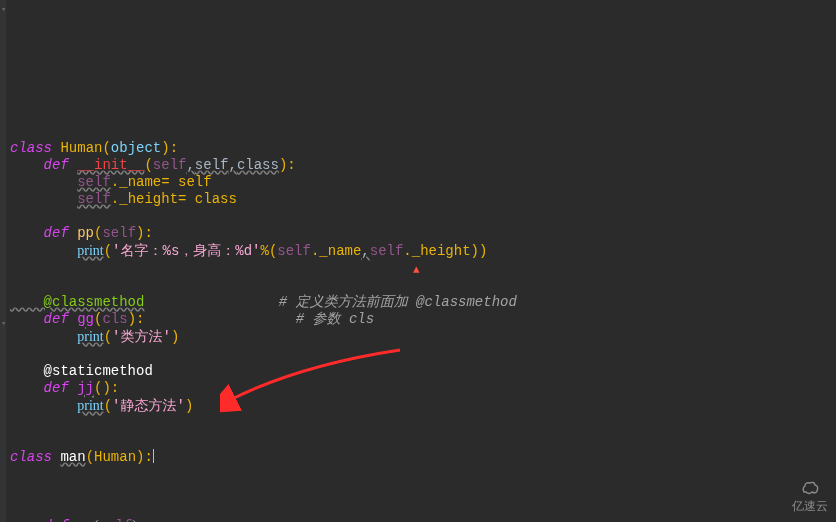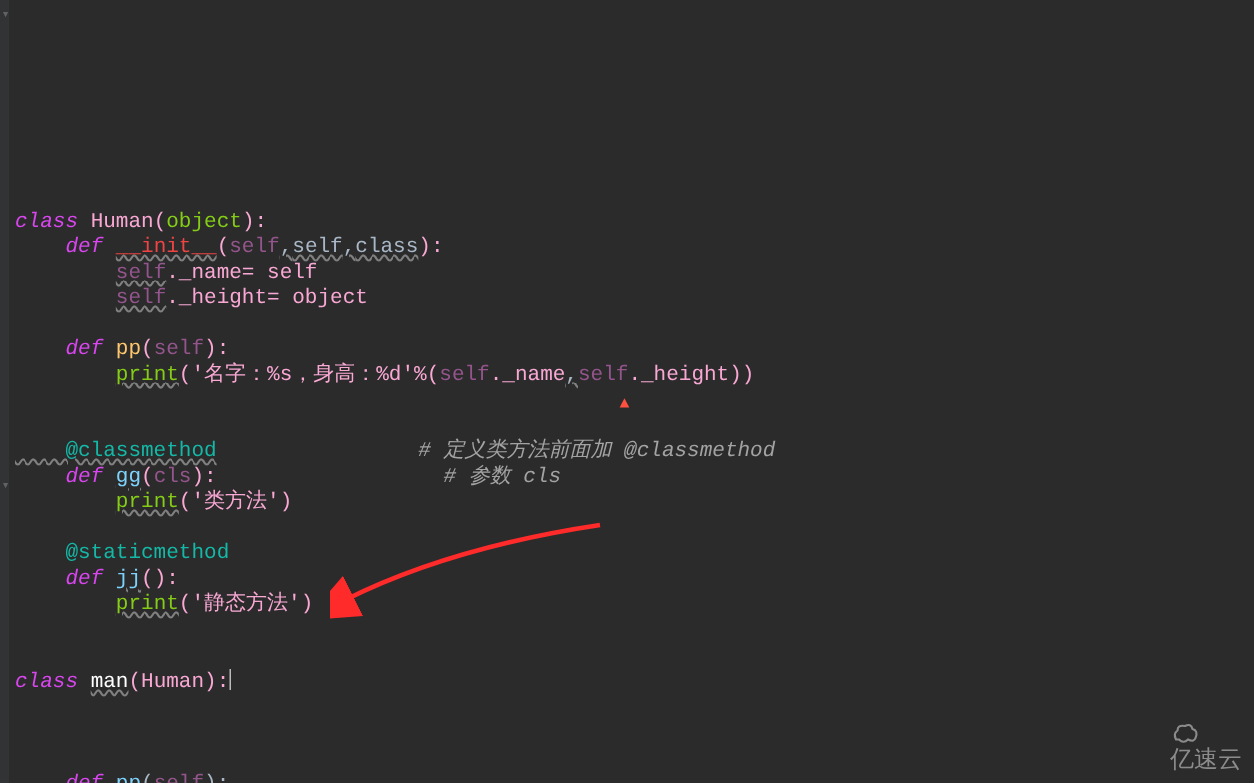--- a/index.html
+++ b/index.html
@@ -12,32 +12,32 @@
     height: 522px;
     overflow: hidden;
     position: relative;
     line-height: 17px;
     padding-left: 10px;
     padding-top: 4px;
     white-space: pre;
   }
   .kw        { color: #d946ef; font-style: italic; }           
   .name-cls  { color: #ffffff; text-decoration: underline wavy #808080; }
-  .builtin   { color: #84cc16; }           
+  .builtin   { color: #7dd3fc; }           
   .self      { color: #94558d; }           
   .self-ul   { color: #94558d; text-decoration: underline wavy #808080; }
   .init      { color: #ef4444; text-decoration: underline wavy #808080; }
   .fn        { color: #ffc66d; }           
-  .fn-ul     { color: #7dd3fc; text-decoration: underline wavy #808080; }
+  .fn-ul     { color: #d946ef; text-decoration: underline wavy #808080; }
   .param-ul  { color: #a9b7c6; text-decoration: underline wavy #808080; }
-  .deco      { color: #14b8a6; text-decoration: underline wavy #808080; }
-  .deco2     { color: #14b8a6; }
+  .deco      { color: #84cc16; text-decoration: underline wavy #808080; }
+  .deco2     { color: #ffffff; }
   .str       { color: #f9a8d4; }           
   .comment   { color: #a3a3a3; font-style: italic; }           
-  .plain     { color: #f9a8d4; }
+  .plain     { color: #eab308; }
   .gutter {
     position: absolute;
     left: 0; top: 0;
     width: 6px; height: 522px;
     background: #313335;
   }
   .fold {
     position: absolute;
     left: 1px;
     color: #606366;
@@ -59,40 +59,41 @@
     position:absolute;
     left: 413px; top: 262px;
     color:#ff5040;
     font-size:11px;
     pointer-events:none;
   }
   .watermark {
     position:absolute;
     right:8px; bottom:6px;
     color:#ccc;
-    font-size:16px;
+    font-size:12px;
     opacity:.6;
+    text-align:center;
   }
   .watermark svg { vertical-align:-3px; }
-  .squig { text-decoration: underline wavy #808080; }
+  .squig { text-decoration: underline wavy #808080; font-family: Liberation Serif, serif; }
   .comma-ul { text-decoration: underline wavy #808080; }
 </style>
 </head>
 <body>
 
 
 
 <div class="gutter"></div>
 <span class="fold" style="top:6px">▾</span>
 <span class="fold" style="top:320px">▾</span>
 
 <div><span class="kw">class </span><span class="plain">Human</span><span class="plain">(</span><span class="builtin">object</span><span class="plain">):</span>
 <span class="kw">    def </span><span class="init">__init__</span><span class="plain">(</span><span class="self">self</span><span class="comma-ul">,</span><span class="param-ul">self</span><span class="comma-ul">,</span><span class="param-ul">class</span><span class="plain">):</span>
 <span class="plain">        </span><span class="self-ul">self</span><span class="plain">._name= self</span>
-<span class="plain">        </span><span class="self-ul">self</span><span class="plain">._height= object</span>
+<span class="plain">        </span><span class="self-ul">self</span><span class="plain">._height= class</span>
 <span></span>
 <span class="kw">    def </span><span class="fn">pp</span><span class="plain">(</span><span class="self">self</span><span class="plain">):</span>
 <span class="plain">        </span><span class="builtin squig">print</span><span class="plain">(</span><span class="str">'名字：%s，身高：%d'</span><span class="plain">%(</span><span class="self">self</span><span class="plain">._name</span><span class="comma-ul">,</span><span class="self">self</span><span class="plain">._height))</span>
 <span></span>
 <span></span>
 <span class="deco">    @classmethod</span><span class="plain">                </span><span class="comment"># 定义类方法前面加 @classmethod</span>
 <span class="kw">    def </span><span class="fn-ul">gg</span><span class="plain">(</span><span class="self">cls</span><span class="plain">):</span><span class="plain">                  </span><span class="comment"># 参数 cls</span>
 <span class="plain">        </span><span class="builtin squig">print</span><span class="plain">(</span><span class="str">'类方法'</span><span class="plain">)</span>
 <span></span>
 <span class="deco2">    @staticmethod</span>

